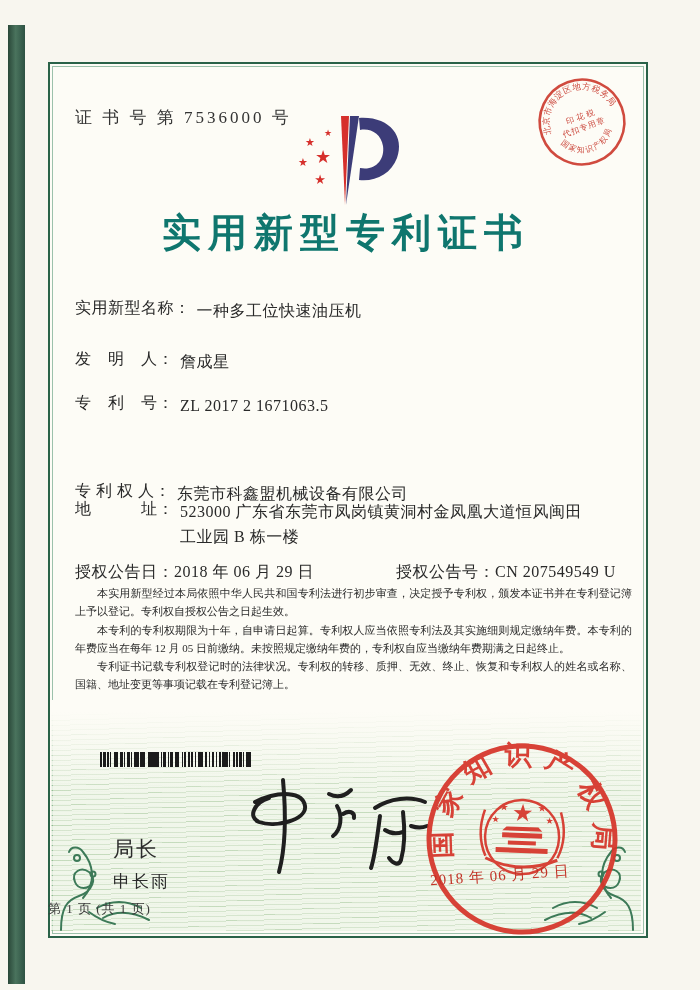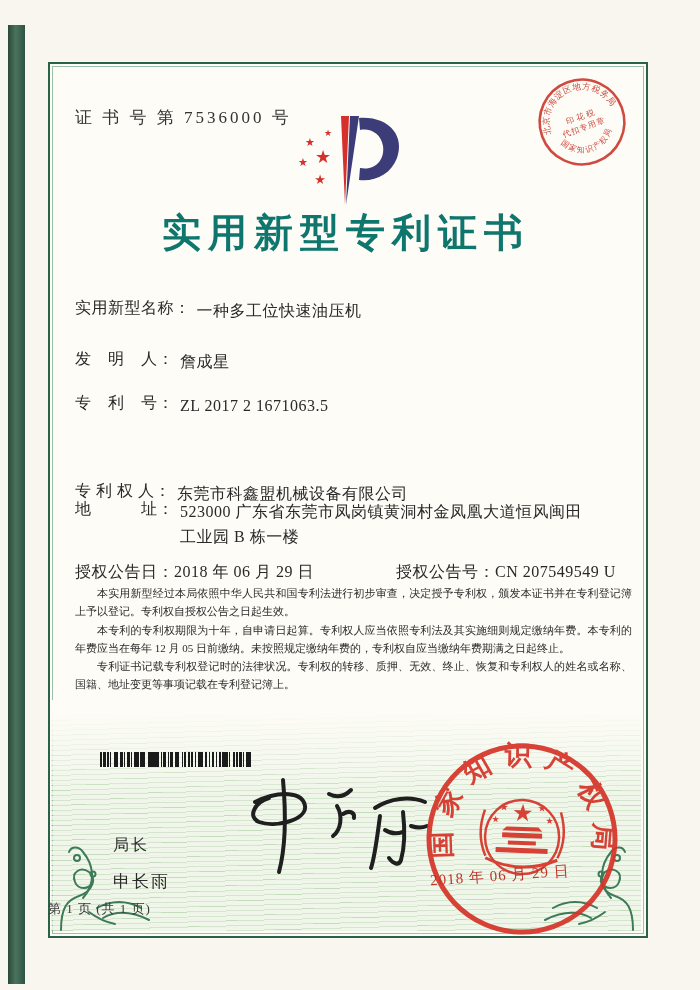--- a/index.html
+++ b/index.html
@@ -26,21 +26,21 @@
   .grant-right{position:absolute;left:290px;top:0;white-space:nowrap;margin-left:31px;}
   .grant-row{width:560px;}
   .body-text{position:absolute;left:75px;top:584px;width:557px;font-size:11px;line-height:1.66;
          text-align:justify;color:#2b2b2b;}
   .body-text p{margin:0;text-indent:2em;}
   .barcode{position:absolute;left:100px;top:752px;width:152px;height:15px;z-index:3;
          background:
            repeating-linear-gradient(90deg,#1b1b1b 0 2px,transparent 2px 7px),
            repeating-linear-gradient(90deg,transparent 0 4px,#1b1b1b 4px 5.5px,transparent 5.5px 12px),
            repeating-linear-gradient(90deg,#1b1b1b 0 1.2px,transparent 1.2px 3.4px);}
-  .director-title{position:absolute;left:113px;top:835px;font-size:16px;letter-spacing:2px;z-index:3;}
+  .director-title{position:absolute;left:113px;top:835px;font-size:21px;letter-spacing:2px;z-index:3;}
   .director-name{position:absolute;left:113px;top:870px;font-size:17px;letter-spacing:2px;z-index:3;}
   .signature{position:absolute;left:225px;top:772px;z-index:4;}
   .seal{position:absolute;left:424px;top:741px;z-index:4;transform:rotate(2deg);opacity:.93;}
   .seal-date{position:absolute;left:430px;top:864px;width:210px;z-index:5;color:#c23327;
          font-size:15px;letter-spacing:1px;transform:rotate(-4deg);white-space:nowrap;}
   .tax-stamp{position:absolute;left:536px;top:76px;transform:rotate(-20deg);opacity:.9;}
   .footer{position:absolute;left:48px;top:900px;width:480px;text-align:left;
          font-size:13px;color:#3a3a3a;z-index:3;letter-spacing:1px;}
   .ornament{position:absolute;z-index:2;}
   .ornament.left{left:53px;top:838px;}

